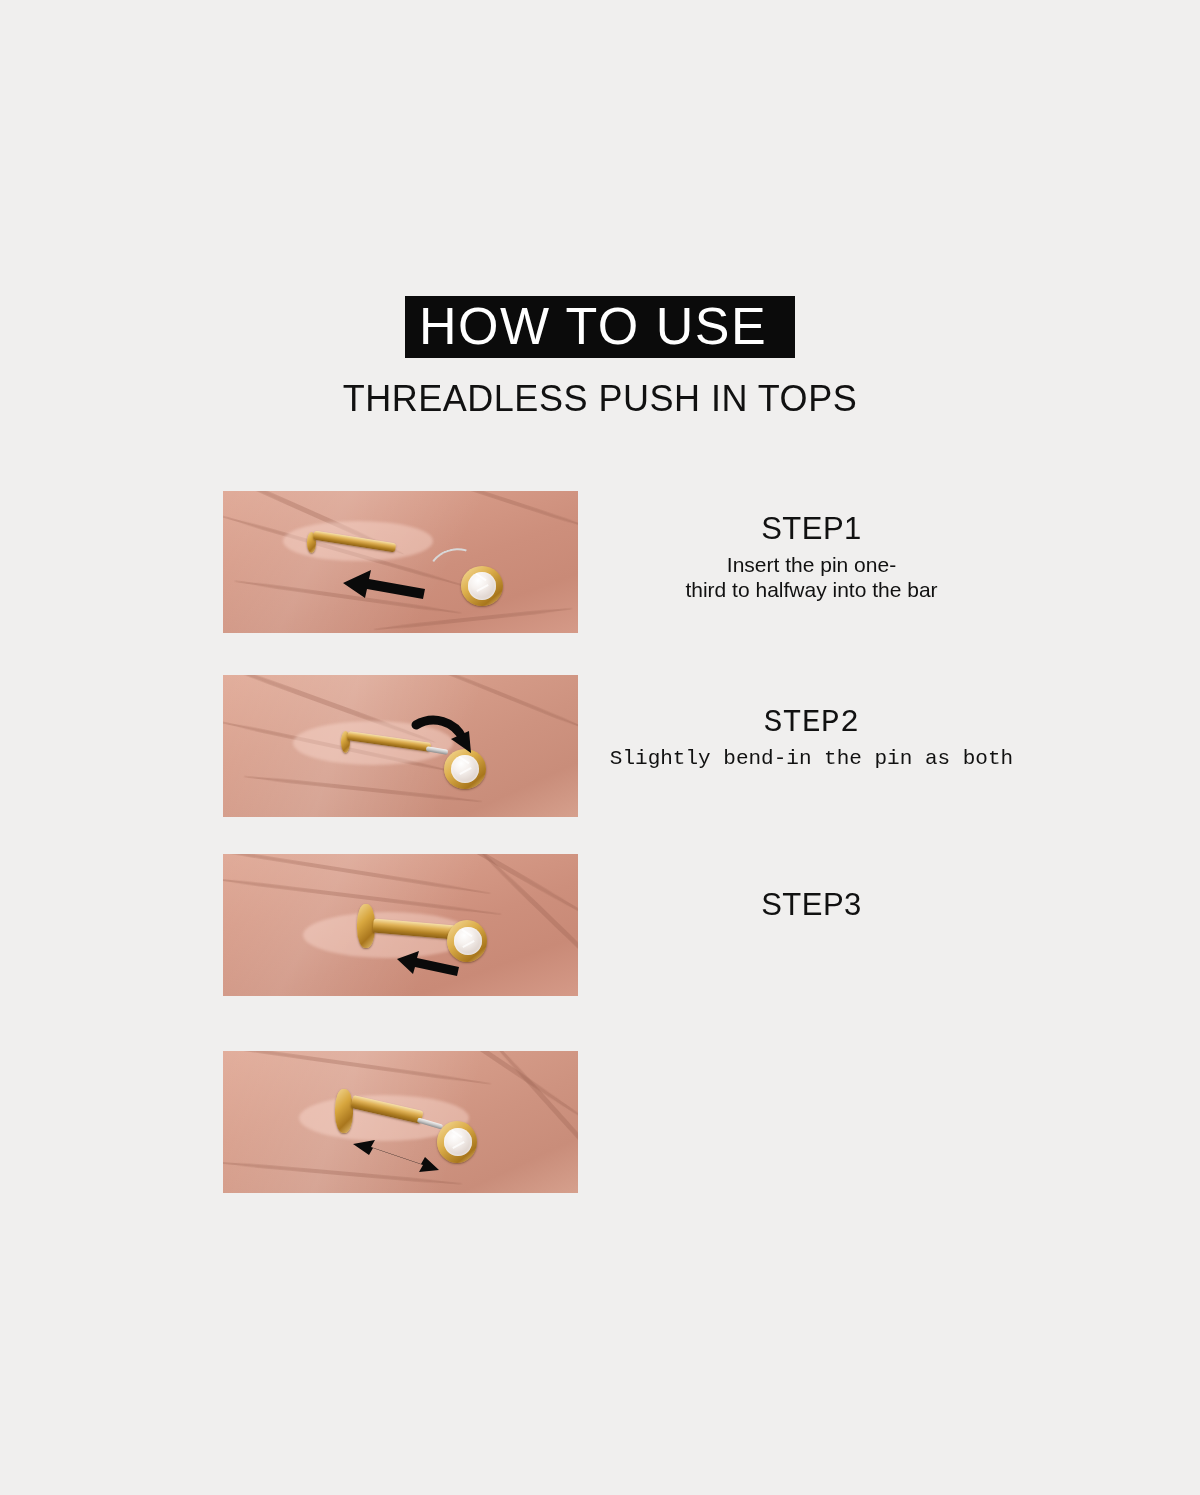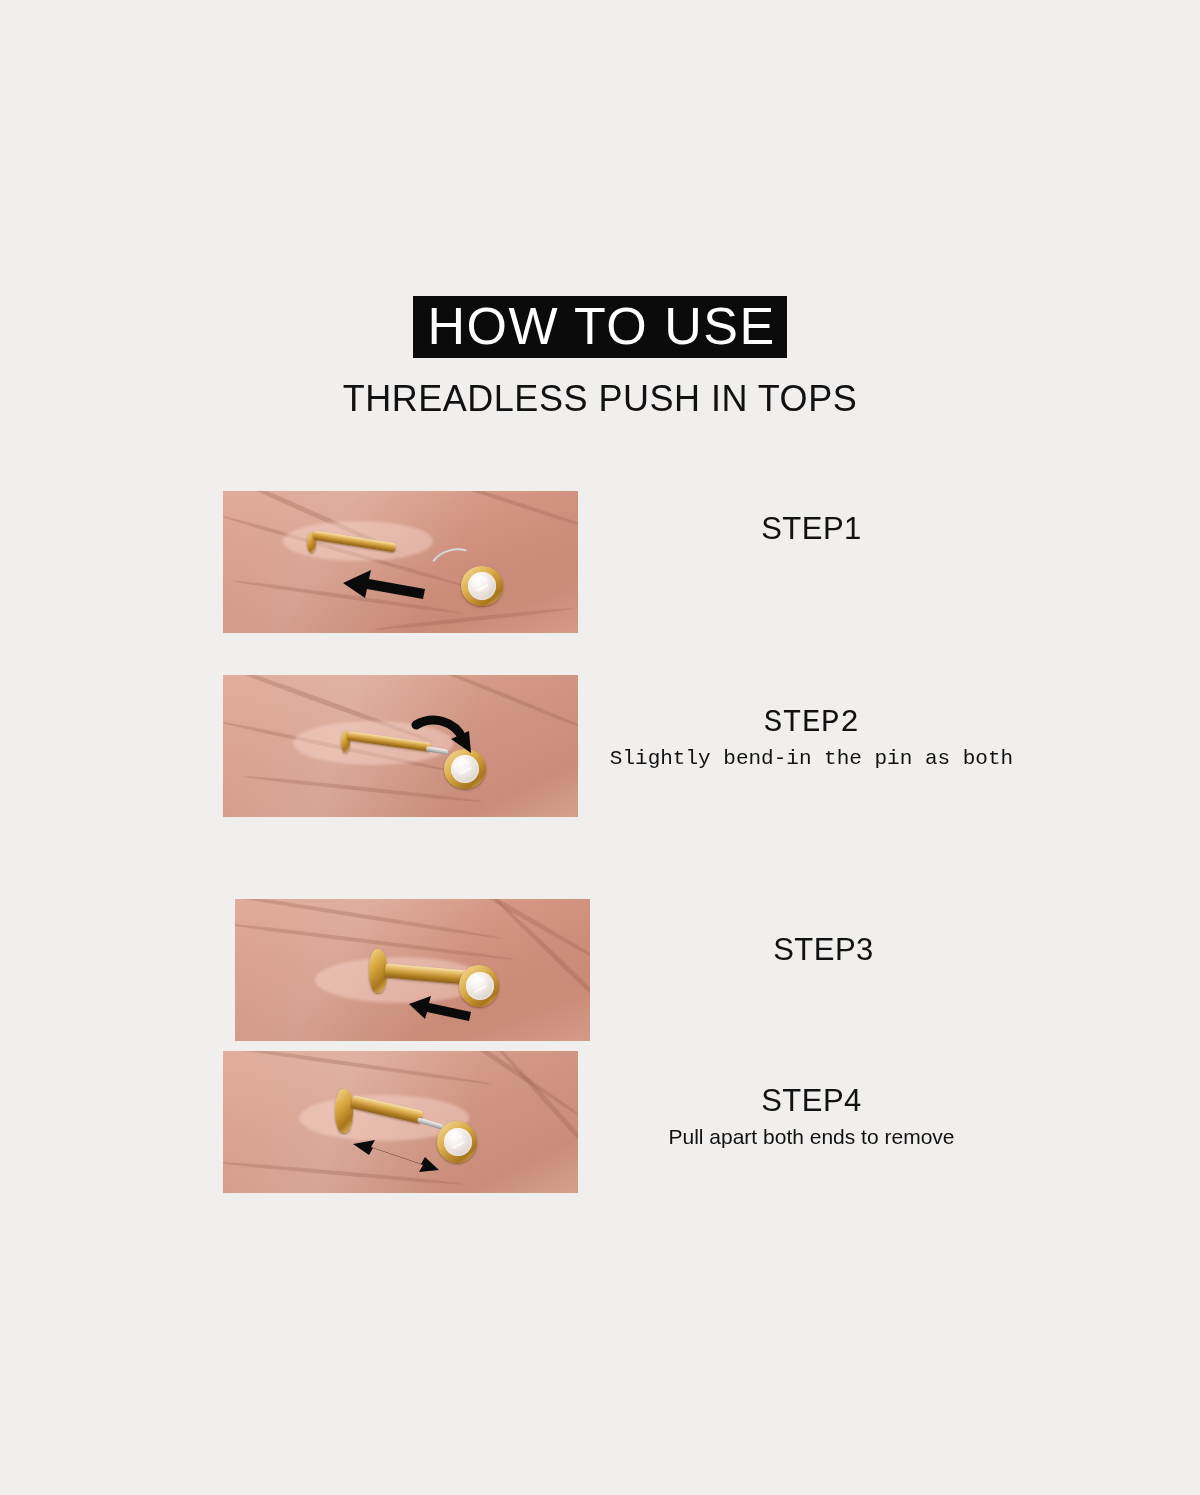--- a/index.html
+++ b/index.html
@@ -23,42 +23,42 @@
     width: 1200px;
     text-align: center;
   }
   #title-bar {
     display: inline-block;
     background: #0b0b0b;
     color: #ffffff;
     font-size: 52px;
     line-height: 56px;
     letter-spacing: 1.5px;
-    padding: 2px 11px 4px 14px;
+    padding: 2px 28px 4px 14px;
     font-weight: 400;
   }
   #subtitle {
     margin-top: 20px;
     color: #111111;
     font-size: 36px;
     line-height: 42px;
     letter-spacing: 0.5px;
     font-weight: 400;
   }
 
   
   .step-row {
     position: absolute;
     left: 223px;
     width: 800px;
     height: 142px;
   }
   #step-row-0 { top: 491px; }
   #step-row-1 { top: 675px; font-family: Liberation Mono, monospace; }
-  #step-row-2 { top: 899px; margin-left: 12px; }
+  #step-row-2 { top: 854px; }
   #step-row-3 { top: 1051px; }
 
   .photo {
     position: absolute;
     left: 0;
     top: 0;
     width: 355px;
     height: 142px;
     overflow: hidden;
     background: #cf9482;
@@ -193,20 +193,24 @@
     <div class="gem-facet" style="left:252px; top:85px; width:12px; height:2px; transform:rotate(34deg);"></div>
     <div class="gem-facet" style="left:253px; top:96px; width:13px; height:2px; transform:rotate(-28deg);"></div>
 
     <svg class="arrow-svg" style="left:118px; top:78px;" width="86" height="34" viewBox="0 0 86 34">
       <path d="M2 14 L30 1 L28 10 L84 20 L82 30 L26 20 L24 29 Z" fill="#0a0a0a"></path>
     </svg>
   </div>
 
   <div class="step-text">
     <div class="step-title">STEP1</div>
+    <div class="step-desc">
+      <span>Insert the pin one-</span><br>
+      <span>third to halfway into the bar</span>
+    </div>
   </div>
 </div>
 
 <div class="step-row" id="step-row-1">
   <div class="photo">
     <div class="skin tone-b"></div>
     <div class="crease" style="left:-20px; top:24px; width:240px; height:5px; transform:rotate(20deg);"></div>
     <div class="crease" style="left:-10px; top:70px; width:250px; height:4px; transform:rotate(12deg);"></div>
     <div class="crease" style="left:20px; top:112px; width:240px; height:4px; transform:rotate(6deg);"></div>
     <div class="crease" style="left:190px; top:18px; width:180px; height:4px; transform:rotate(22deg);"></div>
@@ -273,17 +277,13 @@
     <div class="prong" style="left:214px; top:70px; width:40px; height:42px;"></div>
     <div class="gem" style="left:221px; top:77px; width:28px; height:28px;"></div>
     <div class="gem-facet" style="left:228px; top:82px; width:12px; height:2px; transform:rotate(34deg);"></div>
     <div class="gem-facet" style="left:229px; top:93px; width:13px; height:2px; transform:rotate(-28deg);"></div>
 
     <svg class="arrow-svg" style="left:128px; top:88px;" width="90" height="34" viewBox="0 0 90 34">
       <path d="M2 5 L24 1 L20 8 L70 25 L74 18 L88 31 L68 33 L72 26 L22 9 L18 16 Z" fill="#0a0a0a"></path>
     </svg>
   </div>
 
-  <div class="step-text">
-    <div class="step-title">STEP4</div>
-    <div class="step-desc">Pull apart both ends to remove</div>
-  </div>
 </div>
 
 </body></html>

